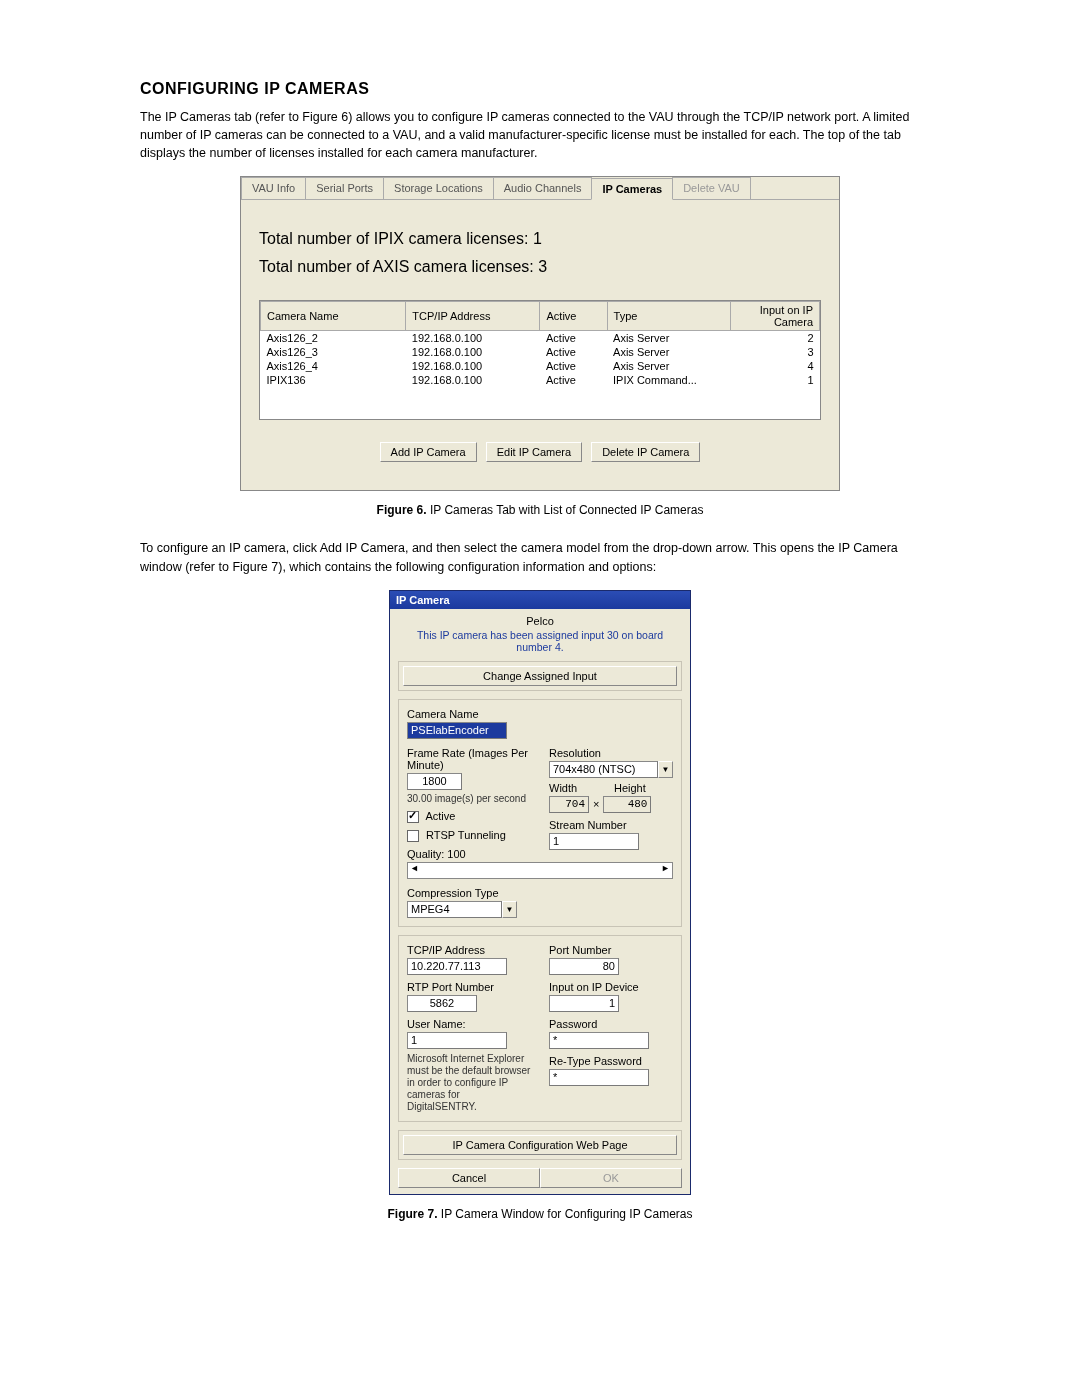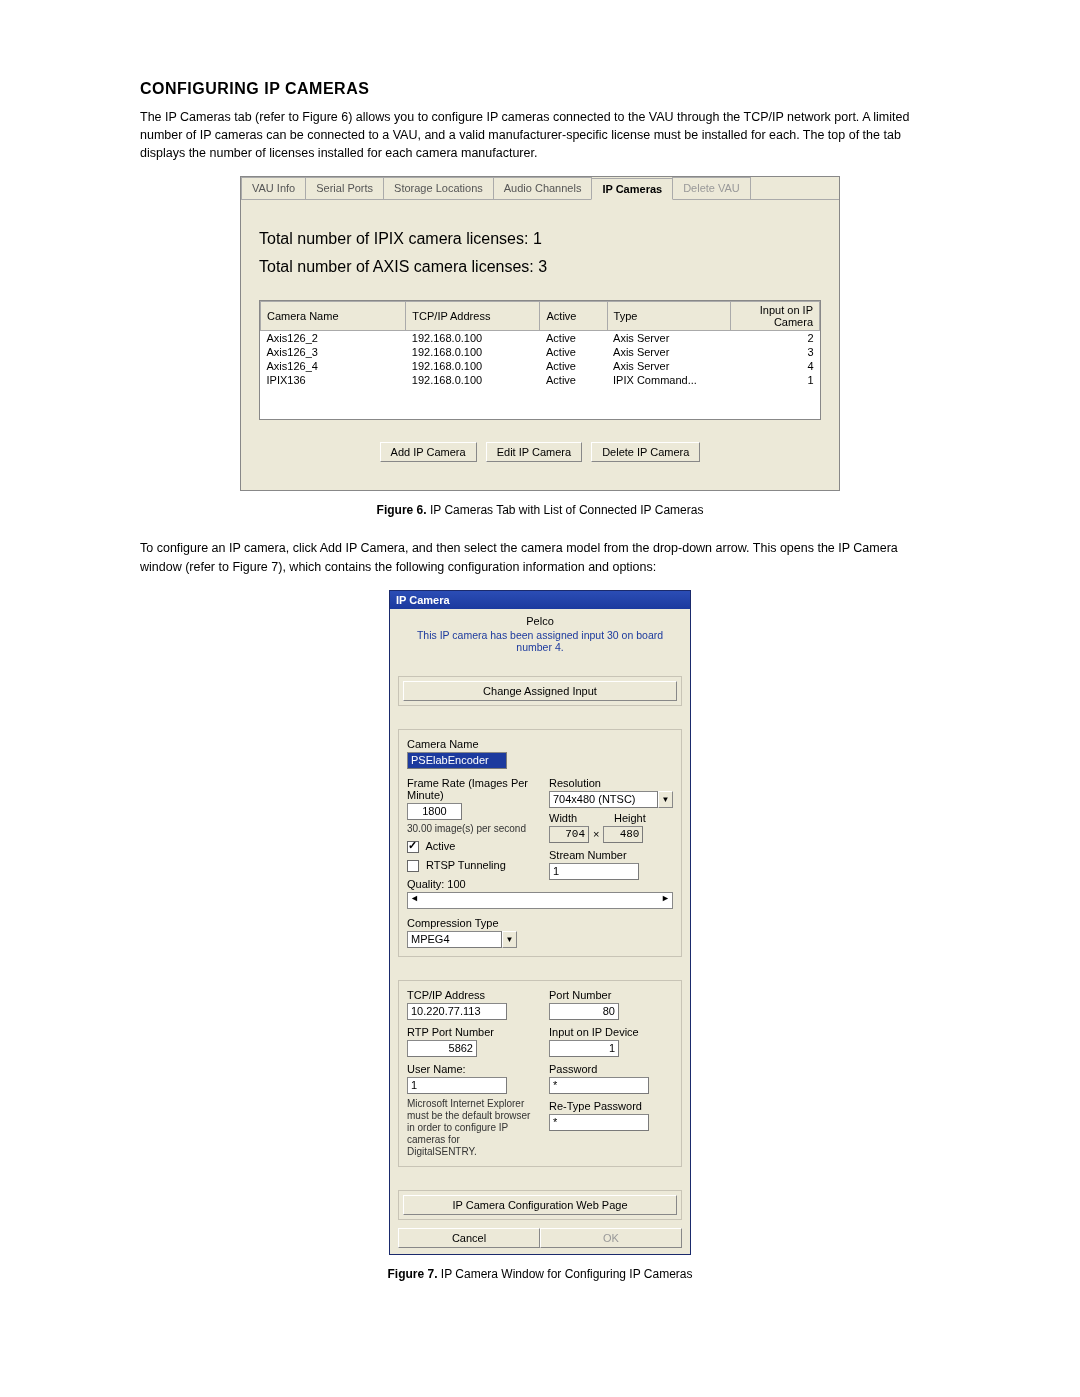--- a/index.html
+++ b/index.html
@@ -136,21 +136,21 @@
   }
   .fig7 .titlebar{
     background: linear-gradient(#2b4db5,#1c3a9e);
     color:#fff; font-weight:bold; font-size:11px;
     padding:3px 6px;
   }
   .fig7 .inner { background:#ece9d8; padding:5px 8px 6px 8px; }
   .fig7 .centered { text-align:center; margin:1px 0; }
   .fig7 .assign-text { color:#1c3a9e; font-size:10.5px; text-align:center; margin: 2px 0 8px 0; }
   .fig7 .group {
-    border:1px solid #c8c4b6; padding:8px; margin-top:23px;
+    border:1px solid #c8c4b6; padding:8px; margin-top:8px;
   }
   .fig7 .row { display:flex; gap:18px; }
   .fig7 .col { flex:1; }
   .fig7 .small { font-size:10px; color:#333;}
   .fig7 .quality-slider{
     height:17px; border:1px solid #888; background:#fff; display:flex; justify-content:space-between; padding:0 2px; margin-top:2px;
   }
   .fig7 .quality-slider span{font-size:9px;}
   .fig7 .bottom-btns{display:flex; margin-top:8px;}
   .fig7 .bottom-btns .win-btn{flex:1; text-align:center;}
@@ -272,21 +272,21 @@
               <div class="col">
                   <span class="field-label">Width</span>
                 </div>
               <div class="col">
                   <span class="field-label">Height</span>
                 </div>
             </div>
             <div style="display:flex;gap:4px;align-items:center">
               <div class="win-input readonly" style="width:40px;text-align:right">704</div>
               <span>×</span>
-              <div class="win-input readonly" style="width:40px;text-align:right">480</div>
+              <div class="win-input readonly" style="width:48px;text-align:right">480</div>
             </div>
             <span class="field-label" style="margin-top:6px">Stream Number</span>
             <div class="win-input" style="width:90px">1</div>
           </div>
         </div>
 
         <div class="quality-slider">
             <span>◄</span>
             <span>►</span>
           </div>
@@ -299,21 +299,21 @@
           </div>
         </div>
       </div>
 
       <div class="group">
         <div class="row">
           <div class="col">
             <span class="field-label">TCP/IP Address</span>
             <div class="win-input" style="width:100px">10.220.77.113</div>
             <span class="field-label" style="margin-top:6px">RTP Port Number</span>
-            <div class="win-input" style="width:70px;text-align:right">5862</div>
+            <div class="win-input" style="width:70px;text-align:center">5862</div>
             <span class="field-label" style="margin-top:6px">User Name:</span>
             <div class="win-input" style="width:100px">1</div>
             <div class="note">Microsoft Internet Explorer must be the default browser in order to configure IP cameras for DigitalSENTRY.</div>
           </div>
           <div class="col">
             <span class="field-label">Port Number</span>
             <div class="win-input" style="width:70px;text-align:right">80</div>
             <span class="field-label" style="margin-top:6px">Input on IP Device</span>
             <div class="win-input" style="width:70px;text-align:right">1</div>
             <span class="field-label" style="margin-top:6px">Password</span>

